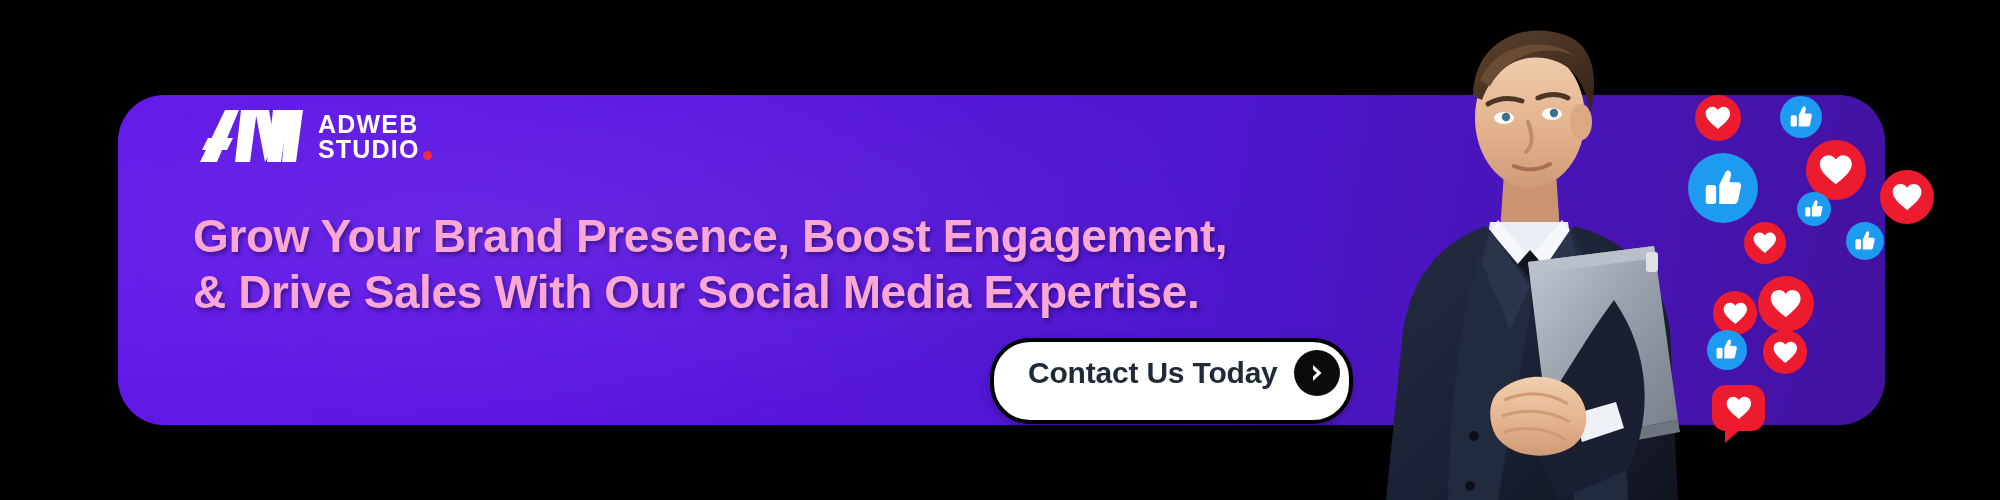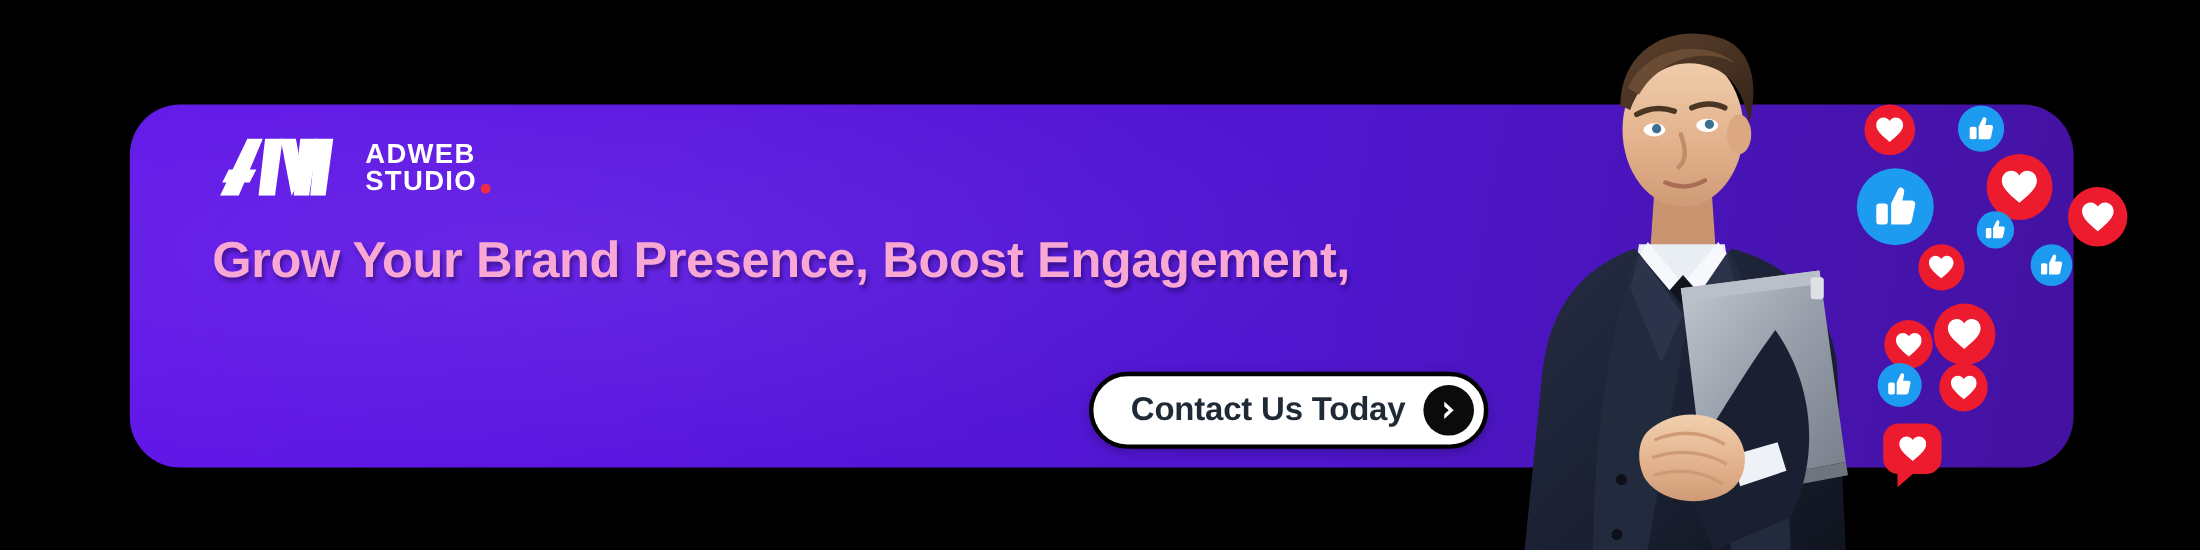--- a/index.html
+++ b/index.html
@@ -15,21 +15,21 @@
     background:linear-gradient(100deg,#6218e8 0%,#5a16e0 28%,#4f16cf 60%,#43129f 100%);
     overflow:hidden;
   }
   .card-sheen{
     position:absolute;inset:0;
     background:radial-gradient(ellipse 60% 90% at 22% 40%,rgba(255,255,255,.07),rgba(255,255,255,0) 70%);
     pointer-events:none;
   }
 
   
-  .logo{position:absolute;left:195px;top:126px;display:flex;align-items:center;gap:14px;}
+  .logo{position:absolute;left:195px;top:110px;display:flex;align-items:center;}
   .logo-mark{width:123px;height:52px;display:block;}
   .logo-words{display:flex;flex-direction:column;line-height:1;padding-top:2px;}
   .logo-words span{
     color:#ffffff;font-family:"Liberation Sans",sans-serif;font-weight:700;
     font-size:25px;letter-spacing:1.2px;
   }
   .logo-line2{display:flex;align-items:flex-end;}
   .logo-dot{
     display:inline-block;width:9px;height:9px;border-radius:50%;
     background:#ef2b45;margin-left:3px;margin-bottom:2px;
@@ -44,21 +44,21 @@
     letter-spacing:-0.4px;
     text-shadow:2px 3px 4px rgba(20,0,60,.45);
   }
   .headline div{white-space:nowrap;}
 
   
   .cta{
     position:absolute;left:990px;top:338px;height:62px;
     display:flex;align-items:center;gap:16px;
     background:#ffffff;border:4px solid #000000;border-radius:40px;
-    padding:0 9px 0 34px;cursor:pointer;
+    padding:0 9px 16px 34px;cursor:pointer;
     box-shadow:0 3px 10px rgba(0,0,0,.25);
   }
   .cta-label{
     color:#1f2a37;font-family:"Liberation Sans",sans-serif;
     font-weight:700;font-size:30px;letter-spacing:-0.2px;white-space:nowrap;
   }
   .cta-arrow{
     width:46px;height:46px;border-radius:50%;background:#0b0b0b;
     display:flex;align-items:center;justify-content:center;flex:0 0 auto;
   }
@@ -109,20 +109,21 @@
       <span>ADWEB</span>
       <span class="logo-line2">
         <span>STUDIO</span>
         <i class="logo-dot"></i>
       </span>
     </span>
   </div>
 
   <div class="headline">
     <div>Grow Your Brand Presence, Boost Engagement,</div>
+    <div>&amp; Drive Sales With Our Social Media Expertise.</div>
   </div>
 
   <div class="cta">
     <span class="cta-label">Contact Us Today</span>
     <span class="cta-arrow">
       <svg width="22" height="22" viewBox="0 0 22 22" aria-hidden="true">
         <path d="M7 3 L15.5 11 L7 19 L7 14.5 L11 11 L7 7.5 Z" fill="#ffffff"></path>
       </svg>
     </span>
   </div>

